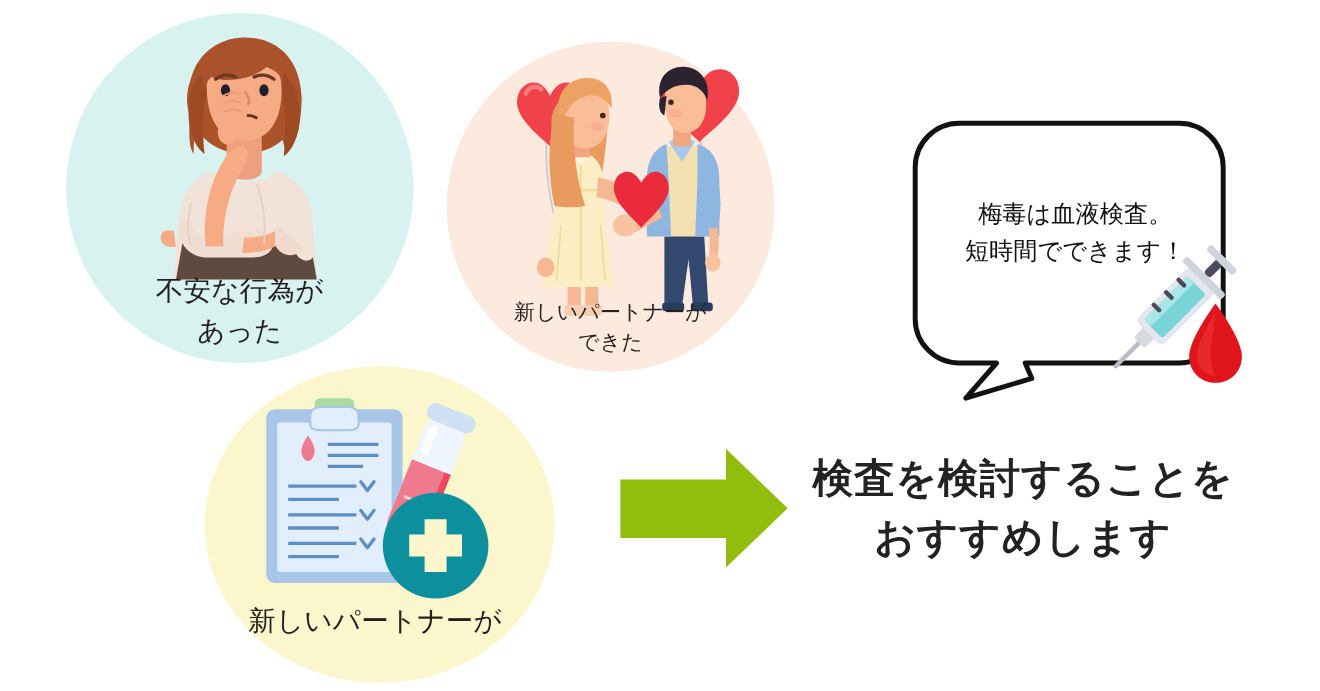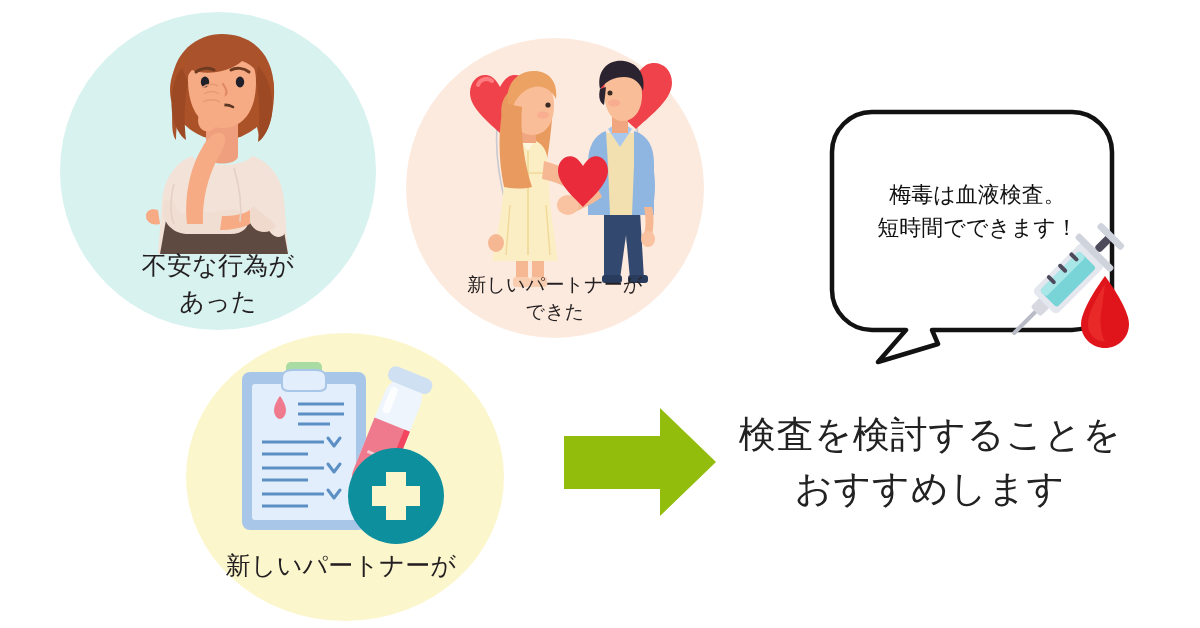--- a/index.html
+++ b/index.html
@@ -86,21 +86,21 @@
   #main-message {
     position: absolute;
     left: 690px;
     top: 408px;
     width: 480px;
     text-align: center;
     font-size: 37px;
     line-height: 1.47;
     letter-spacing: 0.02em;
     color: #222222;
-    font-weight: 400;
+    font-weight: 700;
     white-space: pre-line;
     font-family: "Liberation Sans", "DejaVu Sans", sans-serif;
   }
 
   #arrow-svg {
     position: absolute;
     left: 560px;
     top: 405px;
   }
 </style>

